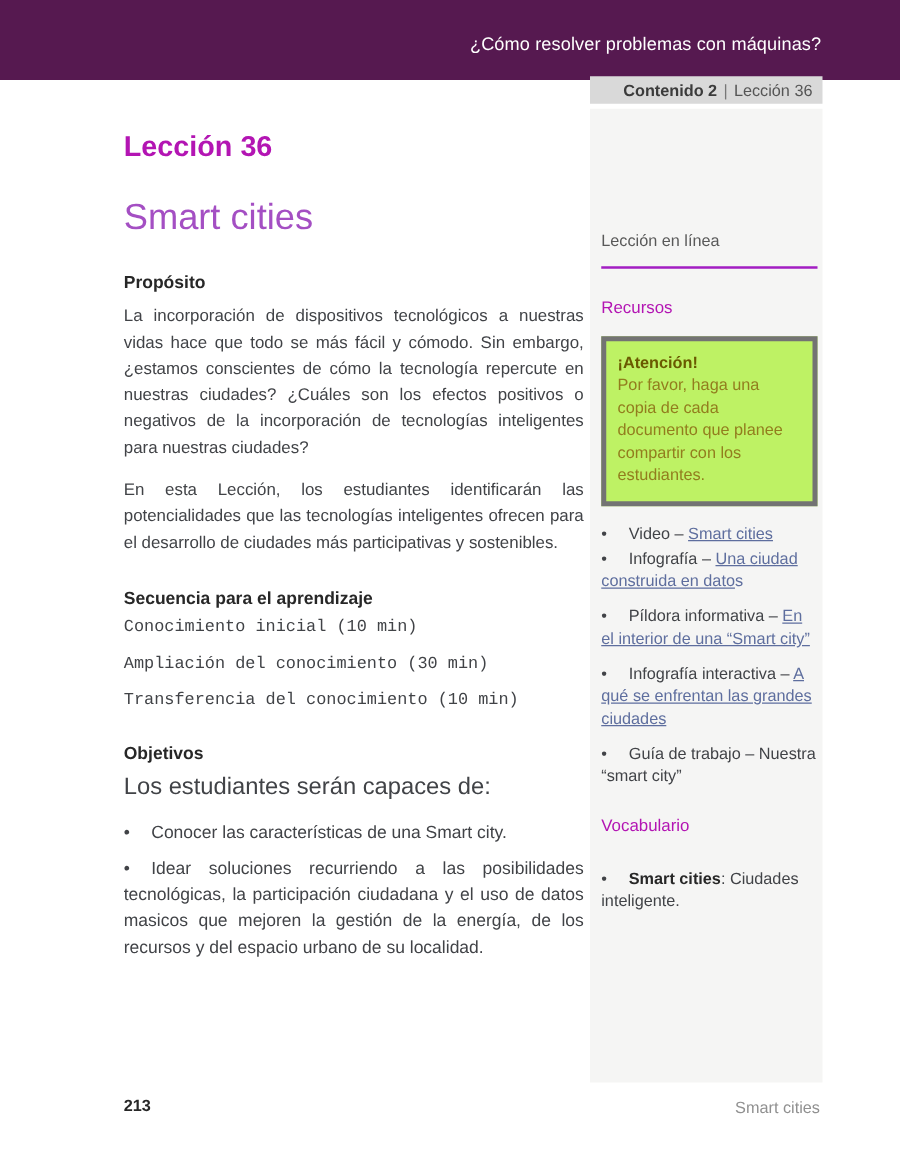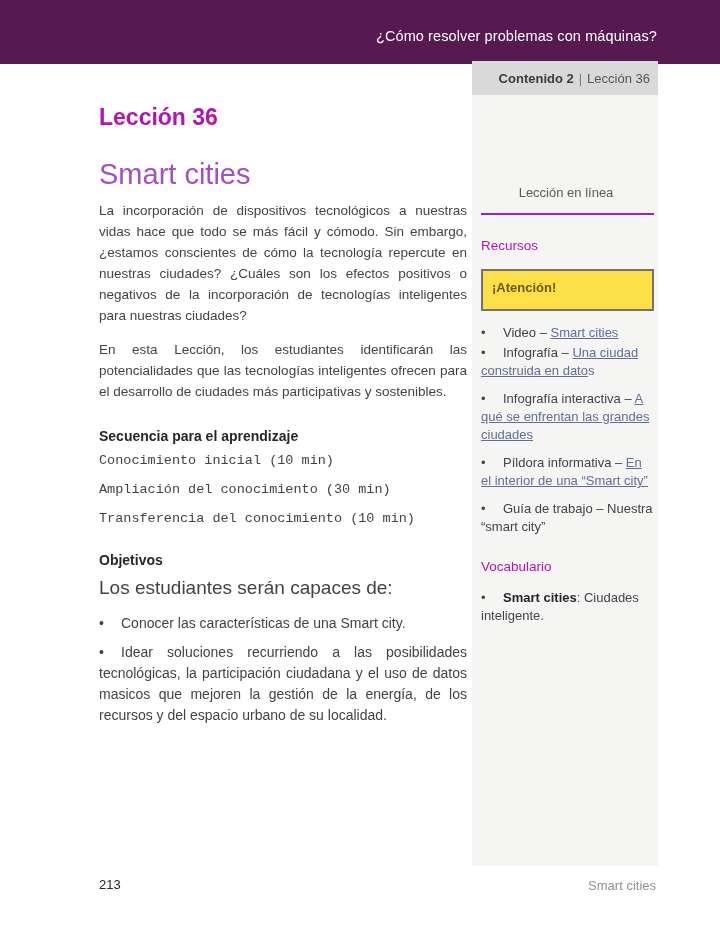--- a/index.html
+++ b/index.html
@@ -6,78 +6,79 @@
   body{
     width:720px;height:932px;position:relative;background:#ffffff;
     font-family:"Liberation Sans", sans-serif;color:#414347;overflow:hidden;
   }
   
   .header-band{position:absolute;left:0;top:0;width:720px;height:64px;background:#561950;}
   .header-title{
     position:absolute;top:28px;right:63px;color:#ffffff;font-size:14.5px;letter-spacing:.1px;
   }
   .tab-bar{
-    position:absolute;left:472px;top:61px;width:186px;height:34px;background:#d9d9d9;
+    position:absolute;left:472px;top:61px;width:186px;height:22px;background:#d9d9d9;
     display:flex;align-items:center;justify-content:flex-end;padding-right:8px;box-sizing:border-box;
     font-size:13px;color:#555555;z-index:3;
   }
   .tab-primary{font-weight:bold;color:#3b3b3b;}
   .tab-sep{margin:0 5px;color:#777;}
   
   .sidebar{
     position:absolute;left:472px;top:87px;width:186px;height:779px;background:#f5f5f4;
     box-sizing:border-box;padding:0 4px 0 9px;font-size:13px;line-height:18px;
   }
-  .mode-label{margin-top:97px;text-align:center;color:#595959;padding-right:3px;}
+  .mode-label{margin-top:97px;text-align:left;color:#595959;padding-right:3px;}
   .sidebar-rule{border:none;border-top:2px solid #a21ec2;margin:11px 0 0 0;}
   .side-heading{color:#b315b3;font-weight:normal;font-size:13.5px;margin-top:22px;}
   .attention-box{
-    margin-top:14px;border:2px solid #737373;background:#fde047;
+    margin-top:14px;border:4px solid #737373;background:#bef264;
     padding:8px 9px 12px 9px;box-sizing:border-box;width:173px;
   }
   .attention-title{font-weight:bold;color:#6a5900;}
   .attention-body{color:#927d1e;}
   .resource-list{margin-top:13px;}
   .resource-list .li{margin-bottom:10px;color:#414347;}
   .resource-list .li:first-child{margin-bottom:2px;}
-  .vocab-list{margin-top:13px;}
+  .vocab-list{margin-top:24px;}
   .b{display:inline-block;width:9px;margin-right:13px;}
   .lnk{color:#5e6e9e;text-decoration:underline;cursor:pointer;}
   .lnk.nounder{text-decoration:none;}
   .vocab-term{font-weight:bold;color:#272727;}
   
   .main{position:absolute;left:99px;top:96px;width:368px;}
   .lesson-label{color:#b315b3;font-size:23px;font-weight:bold;margin:8px 0 0 0;}
   .doc-title{color:#a44fc3;font-size:29px;font-weight:400;margin:27px 0 0 0;}
   .section-heading{color:#272727;font-size:14px;font-weight:bold;margin:26px 0 0 0;}
   .body-block{margin-top:9px;}
   .body-p{font-size:13.5px;line-height:21px;text-align:justify;margin:0 0 13px 0;color:#414347;}
   .seq{font-size:13.5px;margin:0 0 14px 0;color:#414347;font-family:Liberation Mono, monospace;}
   .intro-line{font-size:19px;margin:0 0 14px 0;color:#414347;}
   .obj-list .li{font-size:14px;line-height:21px;text-align:justify;margin:0 0 8px 0;color:#414347;}
   .obj-list .b{width:8px;margin-right:14px;}
   
-  .footer-page{position:absolute;left:99px;top:877px;font-size:13px;font-weight:normal;color:#272727;}
+  .footer-page{position:absolute;left:99px;top:877px;font-size:13px;font-weight:bold;color:#272727;}
   .footer-chapter{position:absolute;right:64px;top:878px;font-size:13px;color:#909090;}
 </style>
 </head>
 <body>
 
 <div class="header-band"></div>
 <div class="header-title">¿Cómo resolver problemas con máquinas?</div>
 <div class="tab-bar">
   <span class="tab-primary">Contenido 2</span>
   <span class="tab-sep">|</span>
   <span class="tab-secondary">Lección 36</span>
 </div>
 
 <div class="main">
   <h1 class="lesson-label">Lección 36</h1>
   <h2 class="doc-title">Smart cities</h2>
 
+  <h3 class="section-heading">Propósito</h3>
   <div class="body-block">
       <p class="body-p">La incorporación de dispositivos tecnológicos a nuestras vidas hace que todo se más fácil y cómodo. Sin embargo, ¿estamos conscientes de cómo la tecnología repercute en nuestras ciudades? ¿Cuáles son los efectos positivos o negativos de la incorporación de tecnologías inteligentes para nuestras ciudades?</p>
       <p class="body-p">En esta Lección, los estudiantes identificarán las potencialidades que las tecnologías inteligentes ofrecen para el desarrollo de ciudades más participativas y sostenibles.</p>
     </div>
 
   <h3 class="section-heading">Secuencia para el aprendizaje</h3>
   <div class="body-block">
       <p class="seq">Conocimiento inicial (10 min)</p>
       <p class="seq">Ampliación del conocimiento (30 min)</p>
       <p class="seq">Transferencia del conocimiento (10 min)</p>
@@ -93,27 +94,28 @@
   </div>
 </div>
 
 <div class="sidebar">
   <div class="mode-label">Lección en línea</div>
   <hr class="sidebar-rule">
   <div class="side-heading">Recursos</div>
 
   <div class="attention-box">
     <div class="attention-title">¡Atención!</div>
+    <div class="attention-body">Por favor, haga una copia de cada documento que planee compartir con los estudiantes.</div>
   </div>
 
   <div class="resource-list">
       <div class="li"><span class="b">•</span><span>Video – </span><span class="lnk">Smart cities</span></div>
       <div class="li"><span class="b">•</span><span>Infografía – </span><span class="lnk">Una ciudad construida en dato</span><span class="lnk nounder">s</span></div>
+      <div class="li"><span class="b">•</span><span>Píldora informativa – </span><span class="lnk">En el interior de una “Smart city”</span></div>
       <div class="li"><span class="b">•</span><span>Infografía interactiva – </span><span class="lnk">A qué se enfrentan las grandes ciudades</span></div>
-      <div class="li"><span class="b">•</span><span>Píldora informativa – </span><span class="lnk">En el interior de una “Smart city”</span></div>
       <div class="li"><span class="b">•</span><span>Guía de trabajo – Nuestra “smart city”</span></div>
     </div>
 
   <div class="side-heading">Vocabulario</div>
   <div class="vocab-list">
       <div class="li"><span class="b">•</span><span class="vocab-term">Smart cities</span>: Ciudades inteligente.</div>
     </div>
 </div>
 
 <div class="footer-page">213</div>

